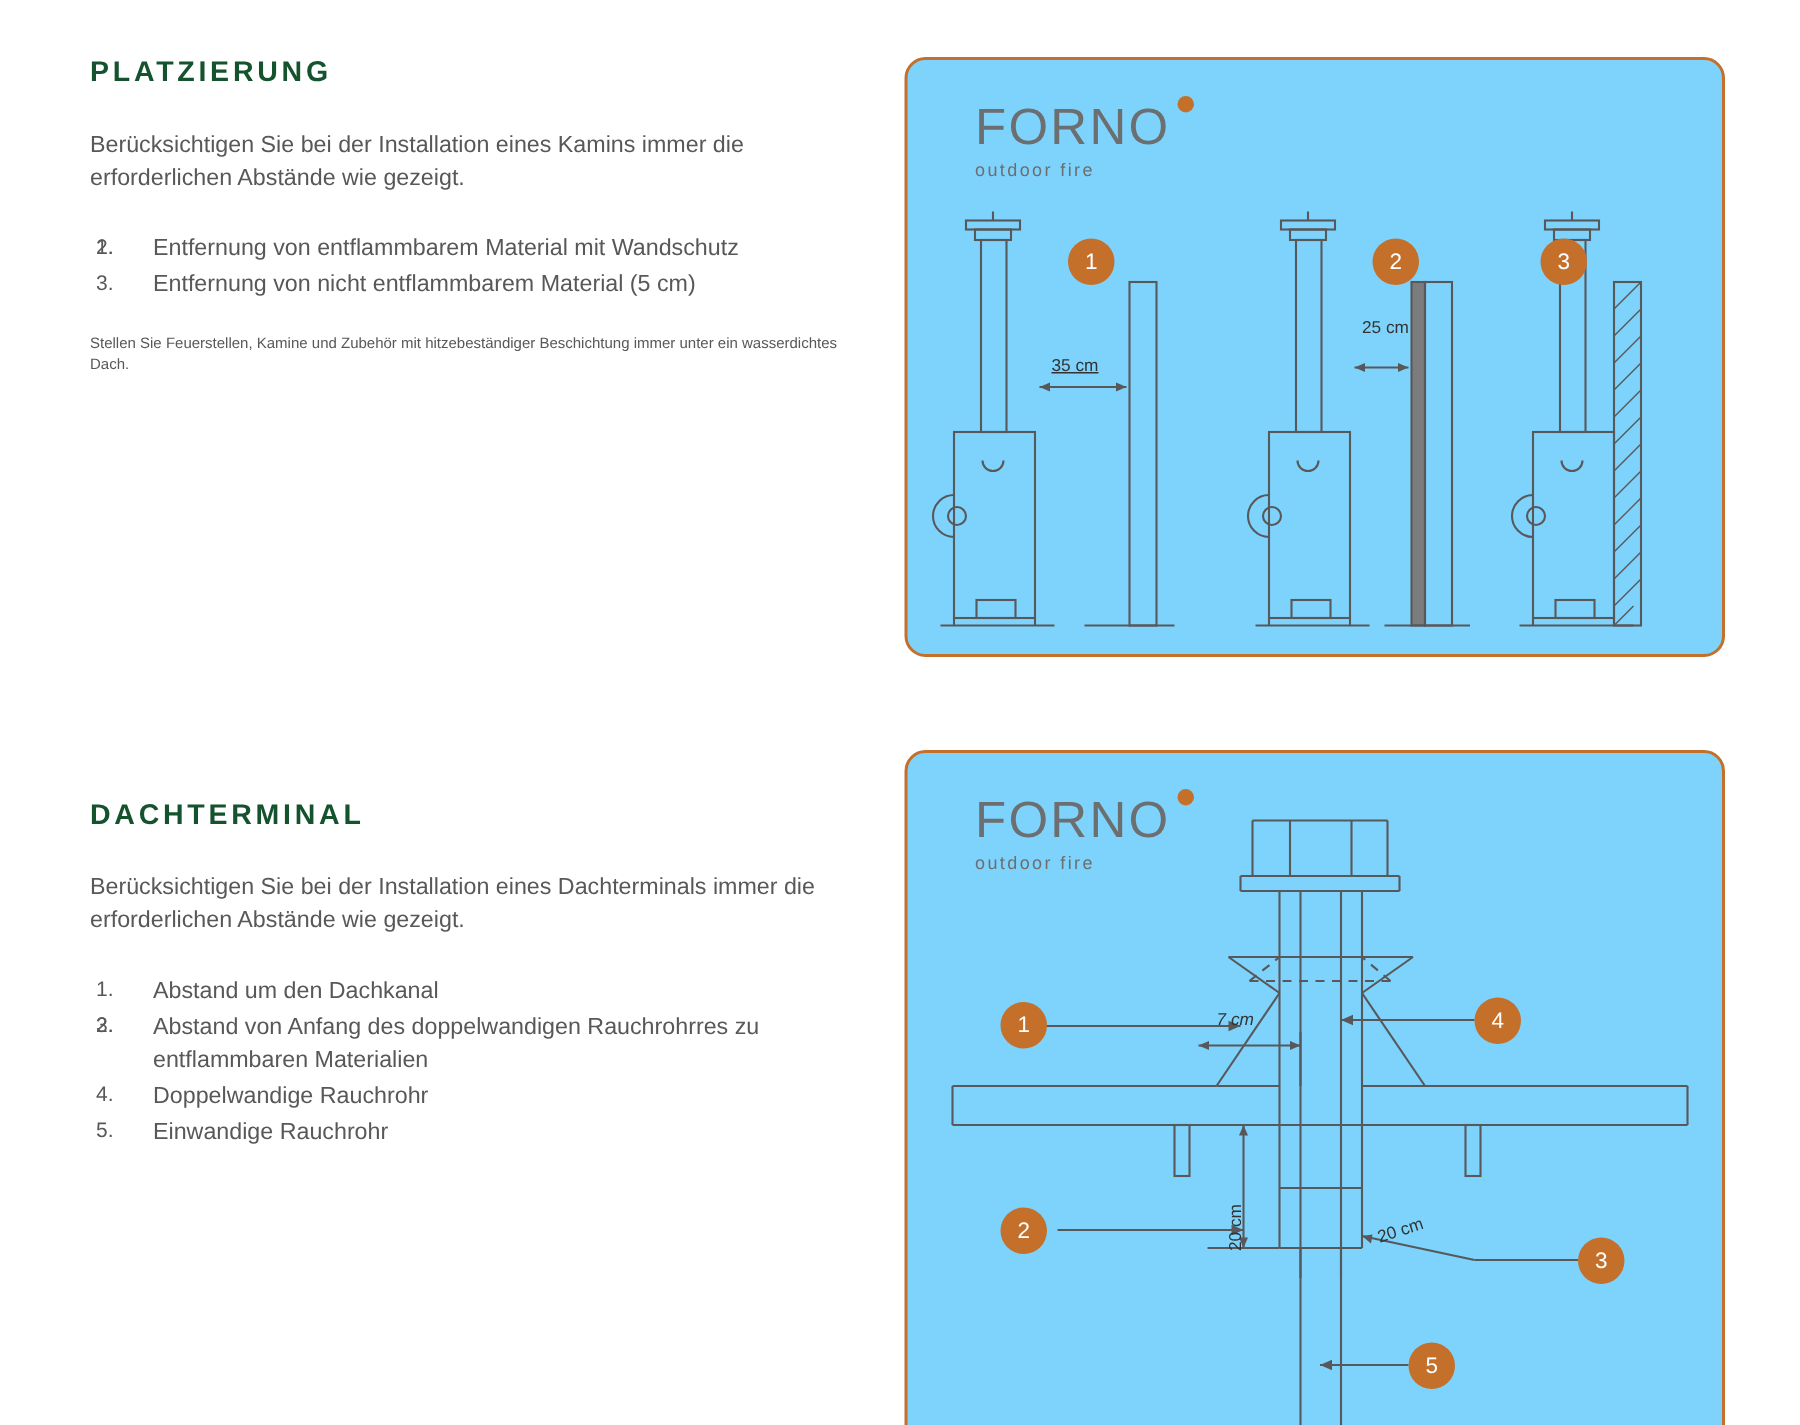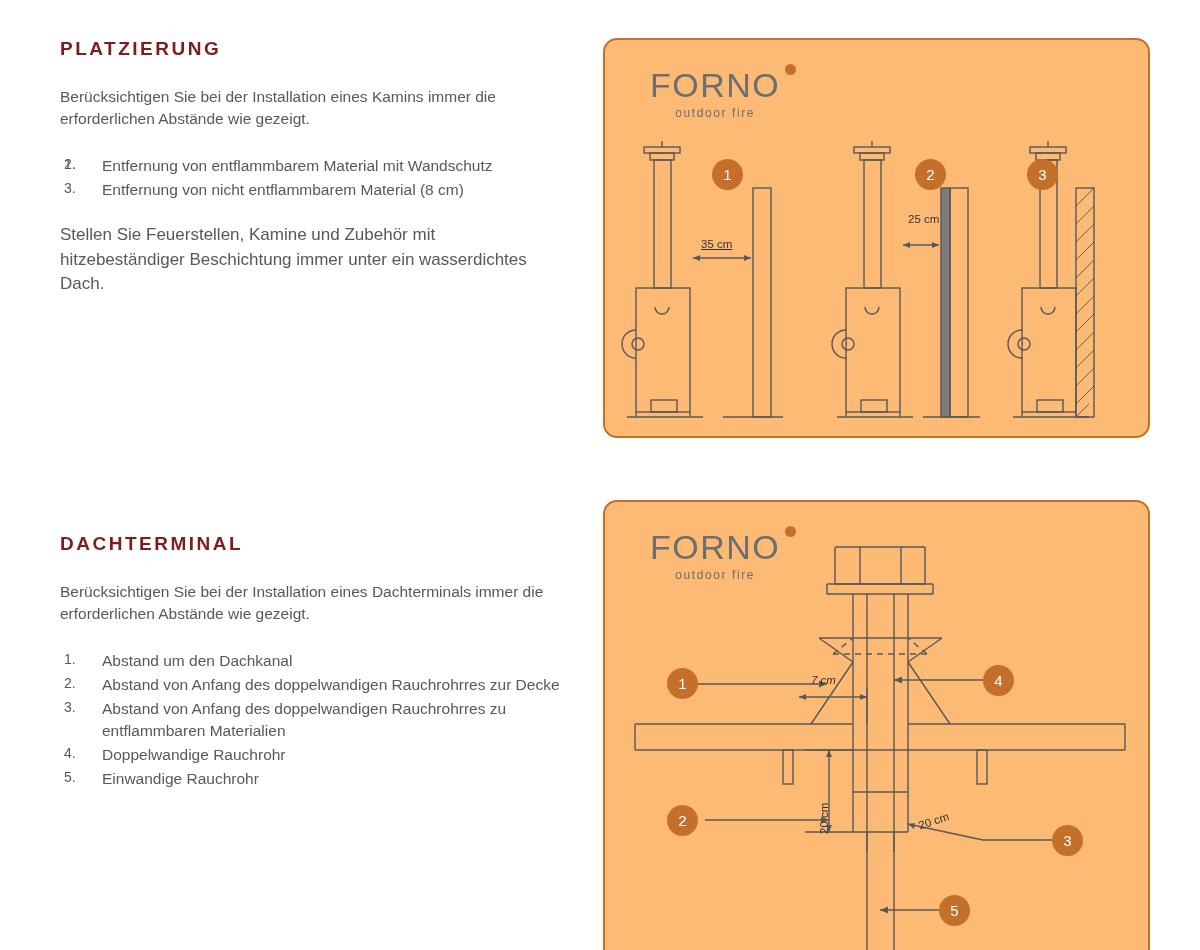--- a/index.html
+++ b/index.html
@@ -33,21 +33,21 @@
     position: absolute;
     left: 60px;
     top: 0;
     width: 510px;
   }
   .section-title {
     font-size: 19px;
     letter-spacing: 2.5px;
     font-variant: small-caps;
     text-transform: uppercase;
-    color: #7f1d1d;
+    color: #14532d;
     font-weight: bold;
     margin: 0 0 26px 0;
     font-family: "Liberation Sans", sans-serif;
   }
   .intro {
     font-size: 15.5px;
     line-height: 1.45;
     color: #58585a;
     margin: 0 0 24px 0;
     max-width: 500px;
@@ -66,33 +66,33 @@
     margin-bottom: 2px;
   }
   ol.numbered li .num {
     position: absolute;
     left: 4px;
     top: 0;
     font-size: 14px;
     color: #58585a;
   }
   .outro {
-    font-size: 17px;
+    font-size: 10px;
     line-height: 1.45;
     color: #58585a;
     margin: 22px 0 0 0;
     max-width: 500px;
   }
 
   
   .panel {
     position: absolute;
     border: 2px solid #c4702a;
     border-radius: 14px;
-    background: #fdba74;
+    background: #7dd3fc;
     box-sizing: border-box;
   }
   #panel-placement {
     left: 603px;
     top: 38px;
     width: 547px;
     height: 400px;
   }
   #panel-roof {
     left: 603px;
@@ -121,21 +121,20 @@
     border-radius: 50%;
     background: #c4702a;
     position: absolute;
     top: -2px;
     right: -16px;
   }
   .brand .tagline {
     font-size: 12px;
     letter-spacing: 1.6px;
     color: #6d6e70;
-    text-align: center;
     margin-top: 1px;
   }
 
   .badge {
     position: absolute;
     width: 31px;
     height: 31px;
     border-radius: 50%;
     background: #c4702a;
     color: #ffffff;
@@ -176,21 +175,21 @@
       <ol class="numbered">
         <li>
           <span class="num">1.</span>
         </li>
         <li>
           <span class="num">2.</span>
           <span>Entfernung von entflammbarem Material mit Wandschutz</span>
         </li>
         <li>
           <span class="num">3.</span>
-          <span>Entfernung von nicht entflammbarem Material (8 cm)</span>
+          <span>Entfernung von nicht entflammbarem Material (5 cm)</span>
         </li>
       </ol>
       <p class="outro">Stellen Sie Feuerstellen, Kamine und Zubehör mit hitzebeständiger Beschichtung immer unter ein wasserdichtes Dach.</p>
     </div>
 
     <div class="panel" id="panel-placement">
 
       <div class="brand">
         <div class="word">
           <span>FORNO</span>
@@ -302,21 +301,20 @@
     <div class="text-col" style="top:50px;margin-top:28px;">
       <h2 class="section-title">Dachterminal</h2>
       <p class="intro">Berücksichtigen Sie bei der Installation eines Dachterminals immer die erforderlichen Abstände wie gezeigt.</p>
       <ol class="numbered">
         <li>
           <span class="num">1.</span>
           <span>Abstand um den Dachkanal</span>
         </li>
         <li>
           <span class="num">2.</span>
-          <span>Abstand von Anfang des doppelwandigen Rauchrohrres zur Decke</span>
         </li>
         <li>
           <span class="num">3.</span>
           <span>Abstand von Anfang des doppelwandigen Rauchrohrres zu entflammbaren Materialien</span>
         </li>
         <li>
           <span class="num">4.</span>
           <span>Doppelwandige Rauchrohr</span>
         </li>
         <li>

